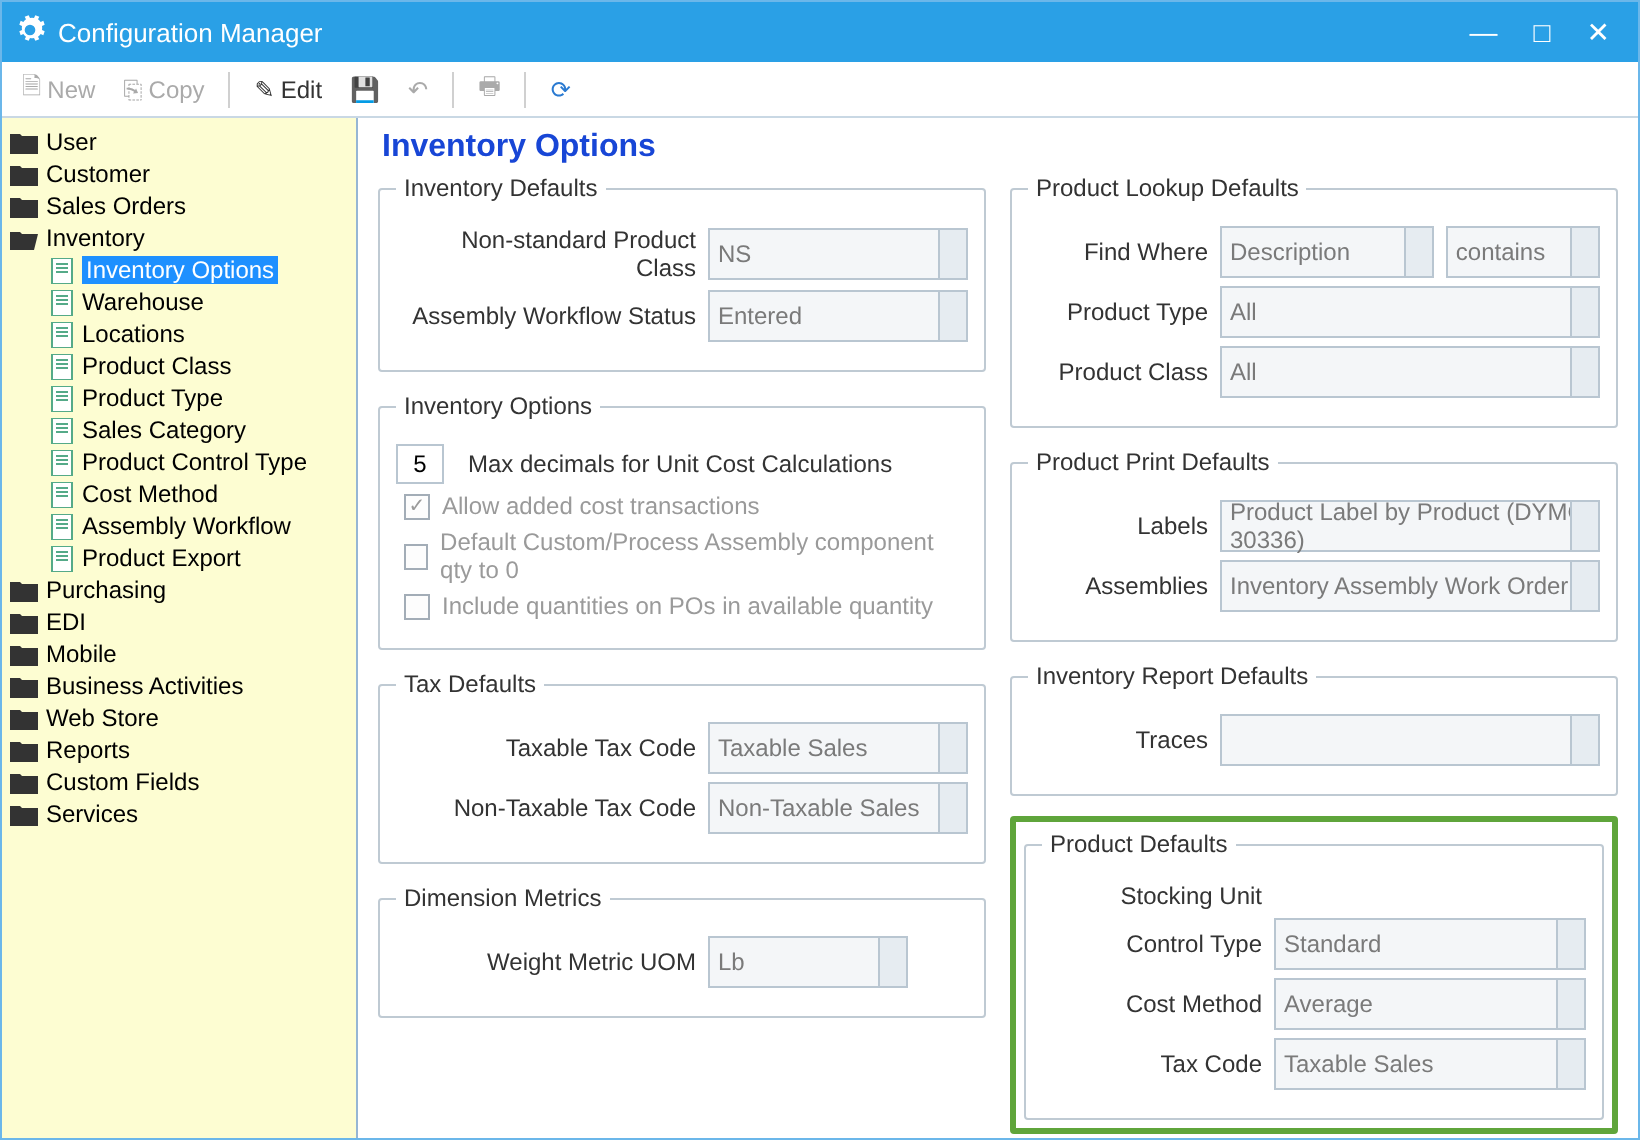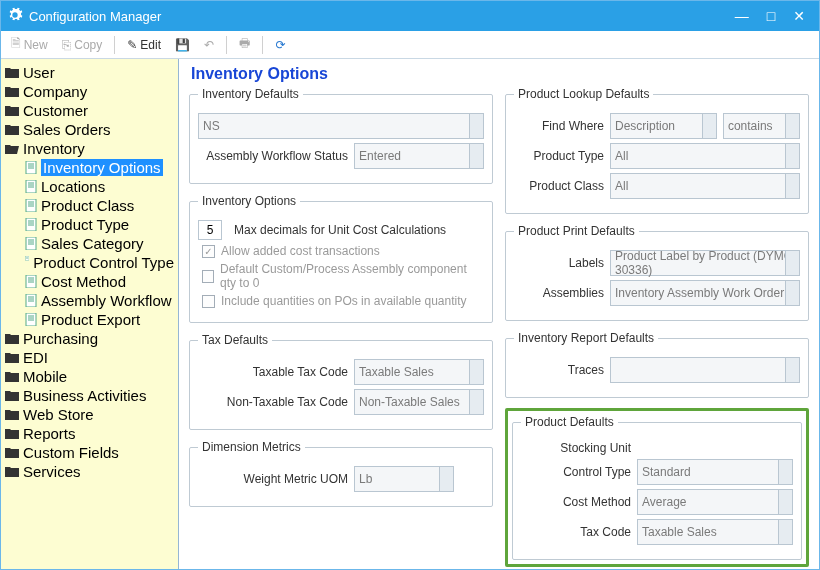--- a/index.html
+++ b/index.html
@@ -18,21 +18,21 @@
   .toolbar {
     height:28px; border-bottom:1px solid #c9d8e4; display:flex; align-items:center;
     gap:6px; padding:0 6px; font-size:12px; color:#666;
   }
   .toolbar .tb { display:flex; align-items:center; gap:3px; padding:2px 4px;}
   .toolbar .tb.disabled { color:#aaa; }
   .toolbar .sep { width:1px; height:18px; background:#d0d0d0; margin:0 2px;}
   .body { flex:1; display:flex; overflow:hidden;}
   .nav {
     width:178px; background:#fdfdd2; border-right:1px solid #96b6d4;
-    padding:4px 2px; font-size:15px; color:#000; overflow:auto;
+    padding:4px 2px; font-size:12px; color:#000; overflow:auto;
   }
   .navitem { display:flex; align-items:center; gap:4px; padding:1px 2px; white-space:nowrap;}
   .navchild { padding-left:22px;}
   .navitem.sel .label { background:#1e90ff; color:#fff; padding:0 2px;}
   .folder { width:14px; height:11px; display:inline-block;}
   .folder svg, .doc svg { display:block;}
   .doc { width:12px; height:13px; display:inline-block;}
   .main {
     flex:1; padding:6px 10px 6px 10px; overflow:auto; font-size:12px; color:#333;
     position:relative;
@@ -130,28 +130,20 @@
             </svg>
           </span>
           <span class="label">User</span>
         </div>
       <div class="navitem">
           <span class="folder">
             <svg viewBox="0 0 14 11">
               <path fill="#333" d="M0 1h5l1 1h8v9H0z"></path>
             </svg>
           </span>
-          <span class="label">Company</span>
-        </div>
-      <div class="navitem">
-          <span class="folder">
-            <svg viewBox="0 0 14 11">
-              <path fill="#333" d="M0 1h5l1 1h8v9H0z"></path>
-            </svg>
-          </span>
           <span class="label">Customer</span>
         </div>
       <div class="navitem">
           <span class="folder">
             <svg viewBox="0 0 14 11">
               <path fill="#333" d="M0 1h5l1 1h8v9H0z"></path>
             </svg>
           </span>
           <span class="label">Sales Orders</span>
         </div>
@@ -164,20 +156,29 @@
           <span class="label">Inventory</span>
         </div>
       <div class="navitem navchild sel">
           <span class="doc">
             <svg viewBox="0 0 12 13">
               <rect x="1" y="0" width="10" height="13" fill="#fff" stroke="#5a8"></rect>
               <path d="M3 3h6M3 5h6M3 7h6" stroke="#5a8"></path>
             </svg>
           </span>
           <span class="label">Inventory Options</span>
+        </div>
+      <div class="navitem navchild">
+          <span class="doc">
+            <svg viewBox="0 0 12 13">
+              <rect x="1" y="0" width="10" height="13" fill="#fff" stroke="#5a8"></rect>
+              <path d="M3 3h6M3 5h6M3 7h6" stroke="#5a8"></path>
+            </svg>
+          </span>
+          <span class="label">Warehouse</span>
         </div>
       <div class="navitem navchild">
           <span class="doc">
             <svg viewBox="0 0 12 13">
               <rect x="1" y="0" width="10" height="13" fill="#fff" stroke="#5a8"></rect>
               <path d="M3 3h6M3 5h6M3 7h6" stroke="#5a8"></path>
             </svg>
           </span>
           <span class="label">Locations</span>
         </div>
@@ -311,20 +312,21 @@
     </div>
 
     <div class="main">
       <div class="page-title">Inventory Options</div>
       <div class="columns">
 
         <div class="col">
           <fieldset>
             <legend>Inventory Defaults</legend>
             <div class="row">
+              <label class="lbl" style="width:150px">Non-standard Product Class</label>
               <div class="field">
                   <span>NS</span>
                   <span class="arrow"></span>
                 </div>
             </div>
             <div class="row">
               <label class="lbl" style="width:150px">Assembly Workflow Status</label>
               <div class="field">
                   <span>Entered</span>
                   <span class="arrow"></span>

